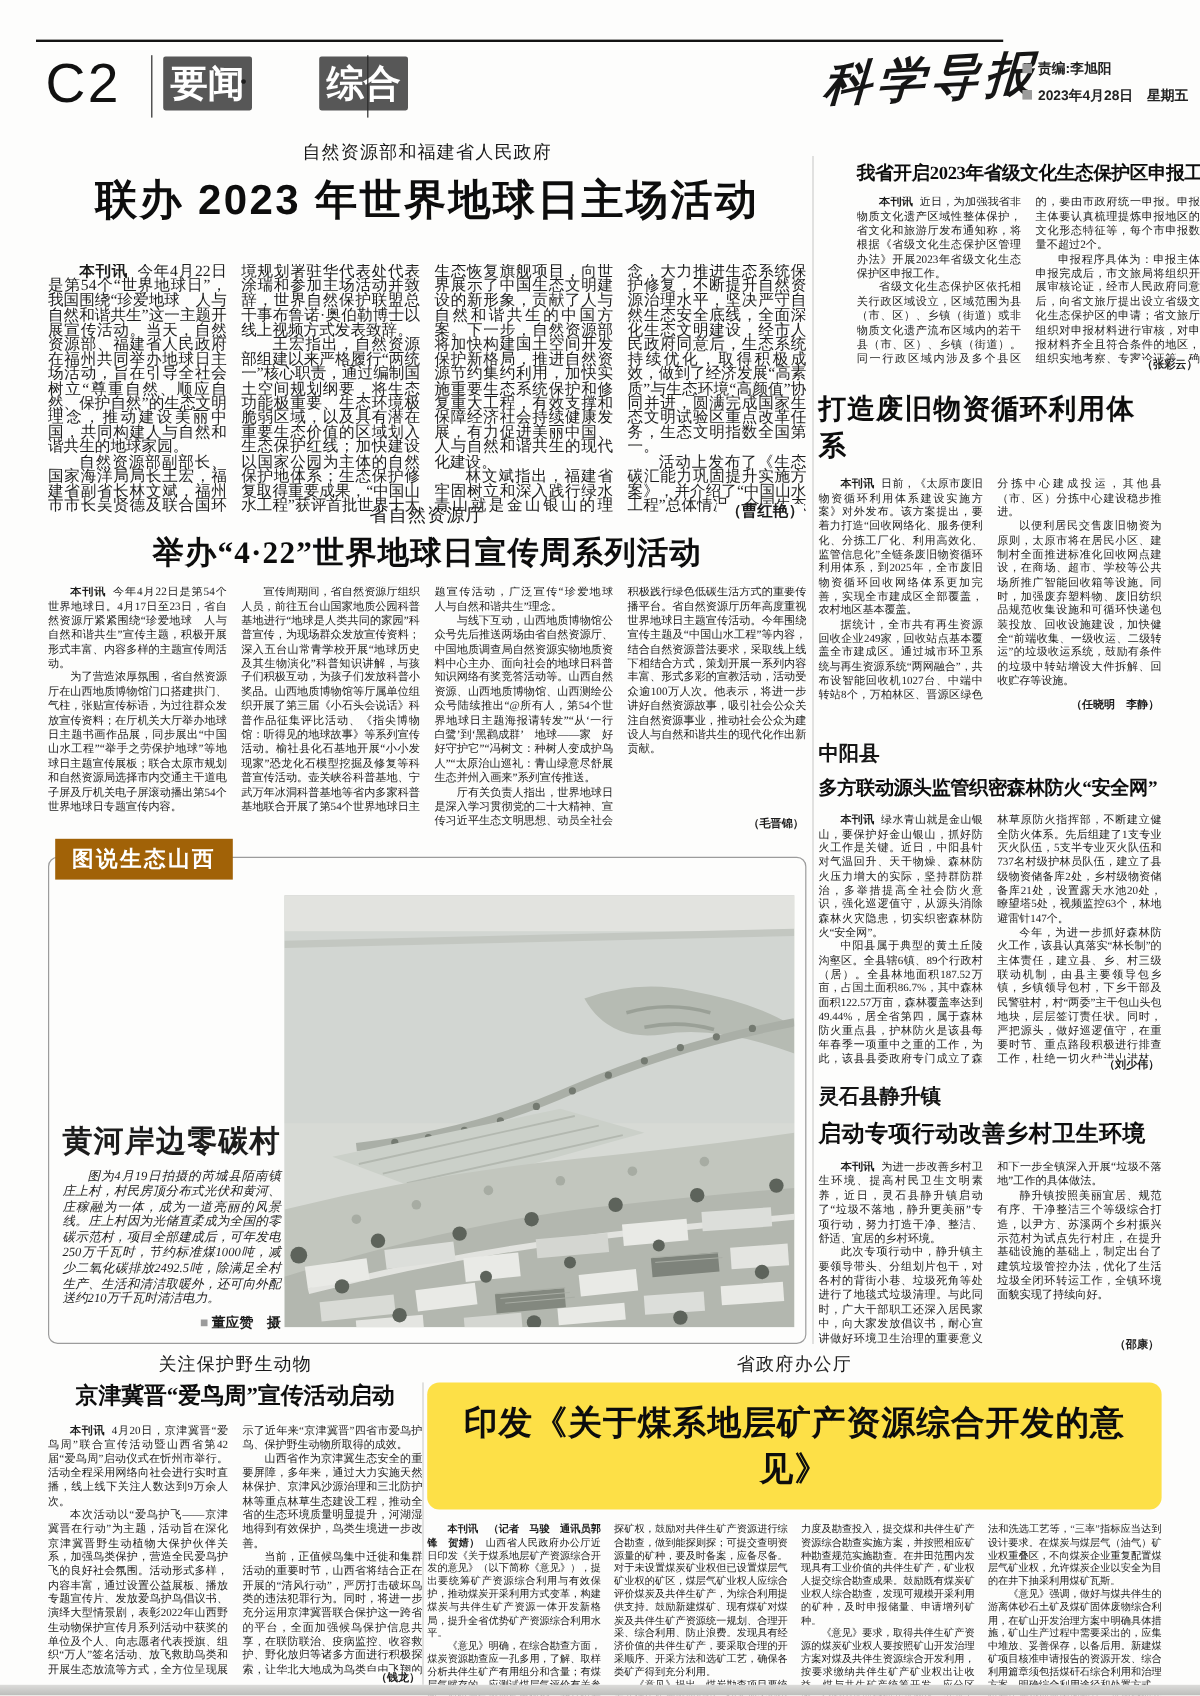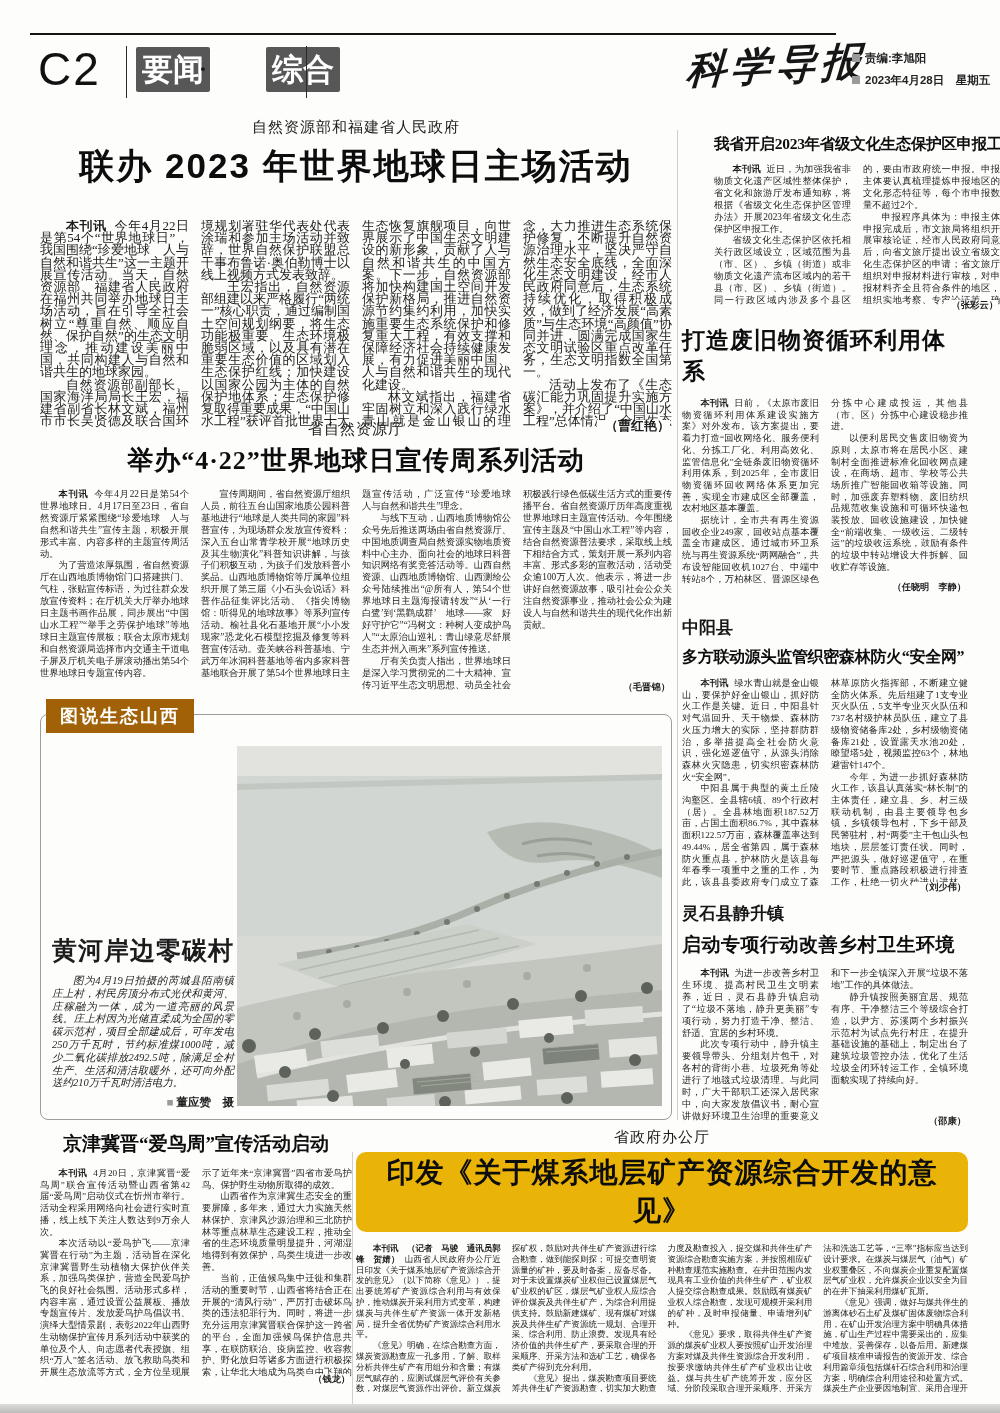--- a/index.html
+++ b/index.html
@@ -78,21 +78,21 @@
   #artD .title-song-left{font-size:19px;margin-top:7px;letter-spacing:0.5px;}
   #artD .bw{height:160px;font-size:9.3px;line-height:11.9px;margin-top:10px;}
 
   
   #artBL{left:40px;top:1128px;width:312px;}
   #artBL .title-song{font-size:19px;margin-top:3px;}
   #artBL .bw{height:218px;font-size:9.2px;line-height:11.7px;margin-top:11px;}
 
   
   #artBR{left:356px;top:1128px;width:612px;}
-  #artBR .title-box{background:#eab308;border-radius:10px;margin-top:5px;padding:2px 4px;}
+  #artBR .title-box{background:#fde047;border-radius:10px;margin-top:5px;padding:15px 4px;}
   #artBR .title-hei{font-size:28px;letter-spacing:1px;}
   #artBR .bw{height:158px;font-size:8.5px;line-height:10.8px;margin-top:11px;}
   #artBR .cols-4{column-gap:11px;}
 
   
   .hairline-v{width:1px;background:#cfcfcd;}
   #div-side{left:677px;top:130px;height:990px;}
   #div-bottom{left:352px;top:1152px;height:252px;}
   #page-bottom{left:0;top:1404px;width:1000px;height:9px;
                background:linear-gradient(#dcdcda,#bcbcba);}
@@ -274,20 +274,21 @@
       <div class="cols cols-2">
         <p><span class="lead">本刊讯</span><span>为进一步改善乡村卫生环境、提高村民卫生文明素养，近日，灵石县静升镇启动了“垃圾不落地，静升更美丽”专项行动，努力打造干净、整洁、舒适、宜居的乡村环境。</span></p>
         <p>此次专项行动中，静升镇主要领导带头、分组划片包干，对各村的背街小巷、垃圾死角等处进行了地毯式垃圾清理。与此同时，广大干部职工还深入居民家中，向大家发放倡议书，耐心宣讲做好环境卫生治理的重要意义和下一步全镇深入开展“垃圾不落地”工作的具体做法。</p>
         <p>静升镇按照美丽宜居、规范有序、干净整洁三个等级综合打造，以尹方、苏溪两个乡村振兴示范村为试点先行村庄，在提升基础设施的基础上，制定出台了建筑垃圾管控办法，优化了生活垃圾全闭环转运工作，全镇环境面貌实现了持续向好。</p>
       </div>
       <span class="byline">（邵康）</span>
     </div>
   </section>
 
   <section class="abs" id="artBL">
+    <div class="kicker">关注保护野生动物</div>
     <h2 class="title-song">京津冀晋“爱鸟周”宣传活动启动</h2>
     <div class="bw">
       <div class="cols cols-2">
         <p><span class="lead">本刊讯</span><span>4月20日，京津冀晋“爱鸟周”联合宣传活动暨山西省第42届“爱鸟周”启动仪式在忻州市举行。活动全程采用网络向社会进行实时直播，线上线下关注人数达到9万余人次。</span></p>
         <p>本次活动以“爱鸟护飞——京津冀晋在行动”为主题，活动旨在深化京津冀晋野生动植物大保护伙伴关系，加强鸟类保护，营造全民爱鸟护飞的良好社会氛围。活动形式多样，内容丰富，通过设置公益展板、播放专题宣传片、发放爱鸟护鸟倡议书、演绎大型情景剧，表彰2022年山西野生动物保护宣传月系列活动中获奖的单位及个人、向志愿者代表授旗、组织“万人”签名活动、放飞救助鸟类和开展生态放流等方式，全方位呈现展示了近年来“京津冀晋”四省市爱鸟护鸟、保护野生动物所取得的成效。</p>
         <p>山西省作为京津冀生态安全的重要屏障，多年来，通过大力实施天然林保护、京津风沙源治理和三北防护林等重点林草生态建设工程，推动全省的生态环境质量明显提升，河湖湿地得到有效保护，鸟类生境进一步改善。</p>
         <p>当前，正值候鸟集中迁徙和集群活动的重要时节，山西省将结合正在开展的“清风行动”，严厉打击破坏鸟类的违法犯罪行为。同时，将进一步充分运用京津冀晋联合保护这一跨省的平台，全面加强候鸟保护信息共享，在联防联治、疫病监控、收容救护、野化放归等诸多方面进行积极探索，让华北大地成为鸟类自由飞翔的天堂，为推动绿色发展，构建人与自然和谐共生的美丽山西贡献力量。</p>
       </div>
       <span class="byline">（钱龙）</span>
     </div>

